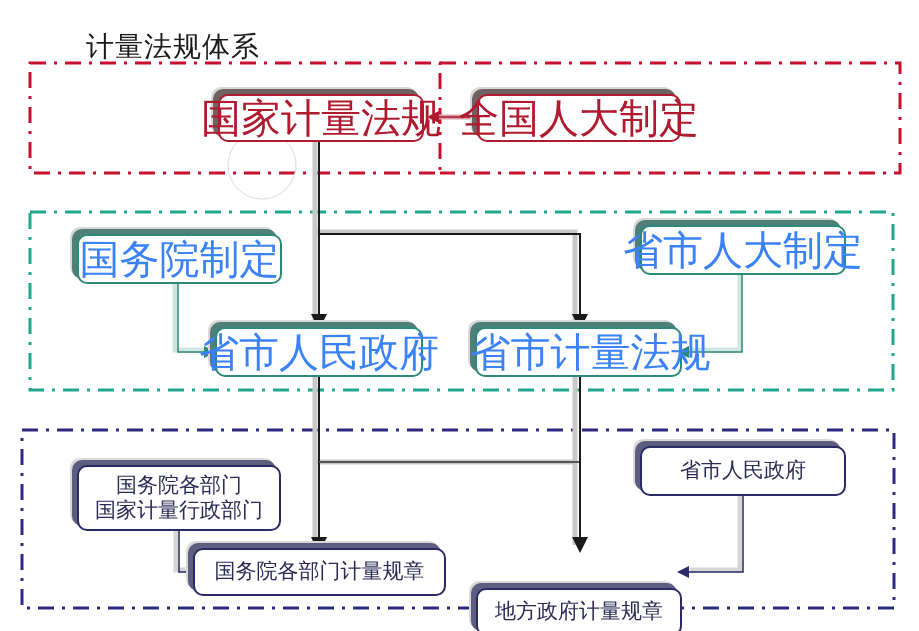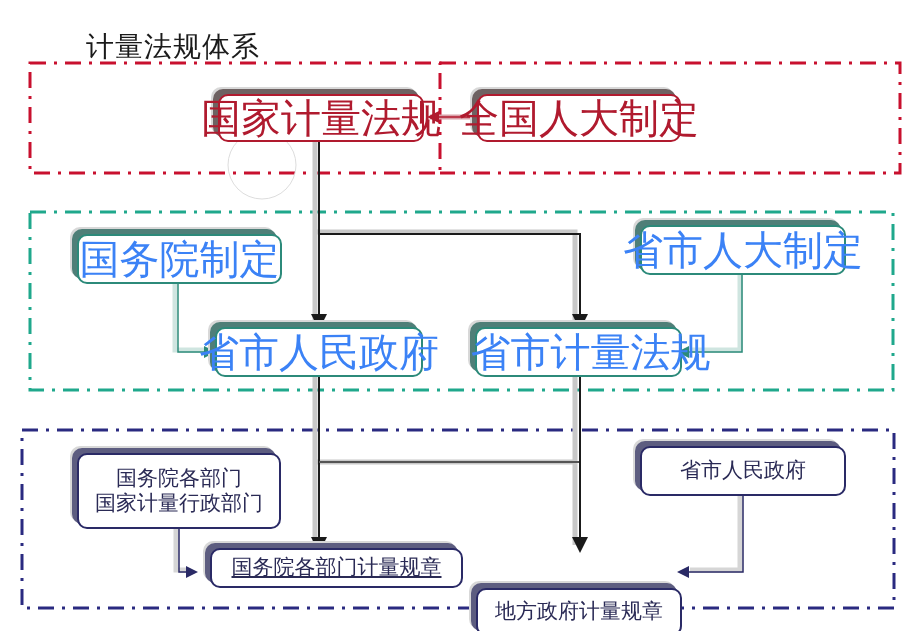--- a/index.html
+++ b/index.html
@@ -91,27 +91,27 @@
 <div class="node teal big" style="left:215px; top:327px; width:208px; height:50px;">
   <span>省市人民政府</span>
 </div>
 <div class="node teal big" style="left:640px; top:225px; width:206px; height:50px;">
   <span>省市人大制定</span>
 </div>
 <div class="node teal big" style="left:475px; top:327px; width:207px; height:50px;padding-left:24px;">
   <span>省市计量法规</span>
 </div>
 
-<div class="node navy mid" style="left:77px; top:453px; width:204px; height:76px;">
+<div class="node navy mid" style="left:77px; top:465px; width:204px; height:66px;">
   <div class="lines">
     <span>国务院各部门</span>
     <span>国家计量行政部门</span>
   </div>
 </div>
-<div class="node navy mid" style="left:210px; top:548px; width:253px; height:40px;text-decoration:underline;">
+<div class="node navy mid" style="left:193px; top:548px; width:253px; height:48px;">
   <span>国务院各部门计量规章</span>
 </div>
 <div class="node navy mid" style="left:640px; top:446px; width:206px; height:50px;">
   <span>省市人民政府</span>
 </div>
 <div class="node navy mid" style="left:476px; top:548px; width:206px; height:48px;margin-top:40px;">
   <span>地方政府计量规章</span>
 </div>
 
 </body></html>

